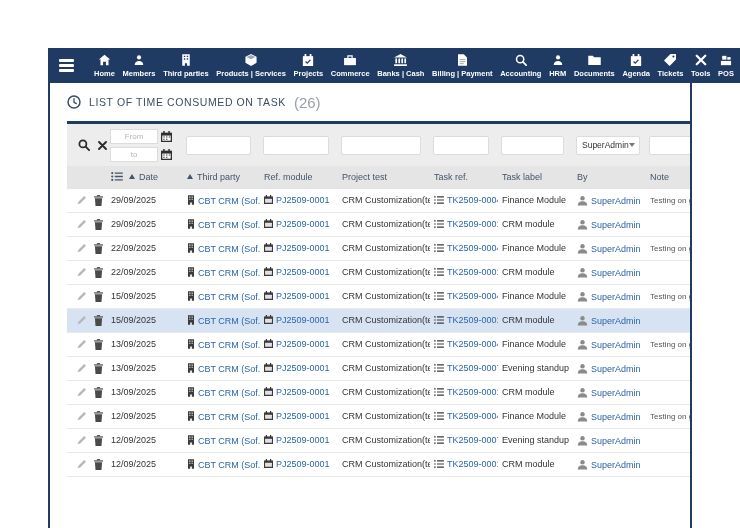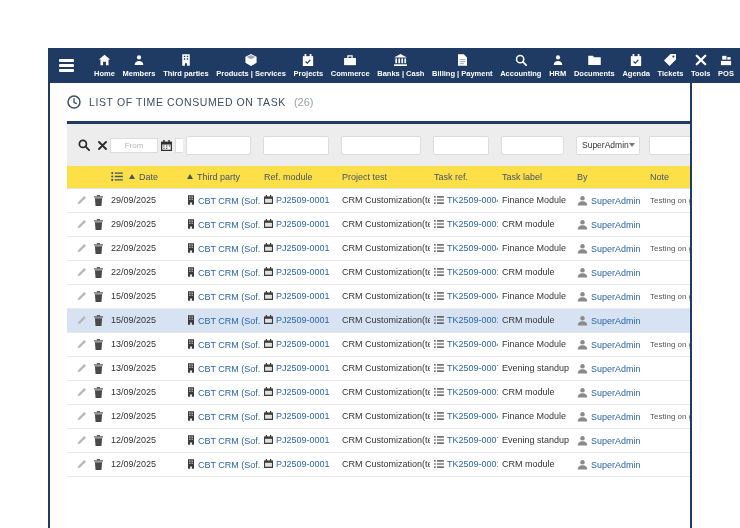--- a/index.html
+++ b/index.html
@@ -19,49 +19,49 @@
   .nav-item .nlabel{font-size:7.5px;font-weight:bold;white-space:nowrap}
   .nav-item.active::after{content:"";position:absolute;bottom:0;left:50%;margin-left:-4px;
     border-left:4px solid transparent;border-right:4px solid transparent;border-bottom:4px solid #fff}
 
   
   .frame{position:absolute;left:48px;top:83px;width:644px;height:482px;box-sizing:border-box;
     border-left:2px solid #1f3b64;border-right:2px solid #1f3b64;border-bottom:2px solid #1f3b64;
     background:#fff;overflow:hidden}
   .titlebar{height:38px;display:flex;align-items:center;gap:8px;padding-left:17px;color:#3d4d63}
   .title{font-size:10.5px;letter-spacing:.6px;color:#3d4d63}
-  .count{font-size:11px;color:#9aa0a8}
+  .count{font-size:15px;color:#9aa0a8}
   .divider{margin-left:17px;height:3px;background:#1f3b64}
 
   .twrap{margin-left:17px;width:623px;overflow:hidden}
   table{border-collapse:collapse;table-layout:fixed;width:669px;font-size:9px}
   col.c0{width:40px}col.c1{width:76px}col.c2{width:77px}col.c3{width:78px}col.c4{width:92px}
   col.c5{width:68px}col.c6{width:75px}col.c7{width:73px}col.c8{width:90px}
 
   
   tr.filter-row{background:#ededed;height:42px}
   tr.filter-row td{vertical-align:middle;padding:0 3px;overflow:hidden}
   .factions{display:flex;align-items:center;gap:8px;padding-left:8px}
   .sicon{color:#2b2b2b;display:flex;cursor:pointer}
-  .dgrp{display:flex;gap:3px}
+  .dgrp{display:flex;flex-direction:column;gap:3px}
   .drow{display:flex;align-items:center;gap:3px}
   .drow input{width:48px;height:15px;border:1px solid #dcdcdc;background:#fff;font-size:8px;
     text-align:center;color:#333;box-sizing:border-box;font-family:"Liberation Sans",sans-serif}
   input::placeholder{color:#b5b5b5}
   .calb{color:#2f2f2f;display:flex;cursor:pointer}
   .flt{width:calc(100% - 6px);height:19px;border:1px solid #dcdcdc;border-radius:2px;background:#fff;
     box-sizing:border-box;font-size:8.5px;padding:0 3px;font-family:"Liberation Sans",sans-serif}
   .fltnote{width:84px}
   .sel{width:64px;height:19px;background:#fff;border:1px solid #dcdcdc;border-radius:2px;
     display:flex;align-items:center;justify-content:space-between;padding:0 5px;box-sizing:border-box;
     font-size:8.5px;color:#333;cursor:pointer}
   .caret{border-left:3.5px solid transparent;border-right:3.5px solid transparent;border-top:4px solid #777}
 
   
-  tr.header-row{background:#fde047;height:22px}
+  tr.header-row{background:#e5e5e5;height:22px}
   tr.header-row th{font-weight:normal;text-align:left;padding:0 4px;white-space:nowrap;
     color:#44546a;font-size:9px;border-bottom:1px solid #e2e2e2;overflow:hidden}
   .fico{color:#44546a;display:inline-flex;vertical-align:-1px;margin-right:6px;cursor:pointer}
   .sortarr{display:inline-block;width:0;height:0;border-left:3.5px solid transparent;
     border-right:3.5px solid transparent;border-bottom:5px solid #44546a;margin-right:4px;vertical-align:1px}
 
   
   tbody td{height:23px;border-bottom:1px solid #e9e9e9;white-space:nowrap;overflow:hidden;
     padding:0 4px;color:#333;vertical-align:middle}
   tbody tr.hl{background:#d7e3f3}

